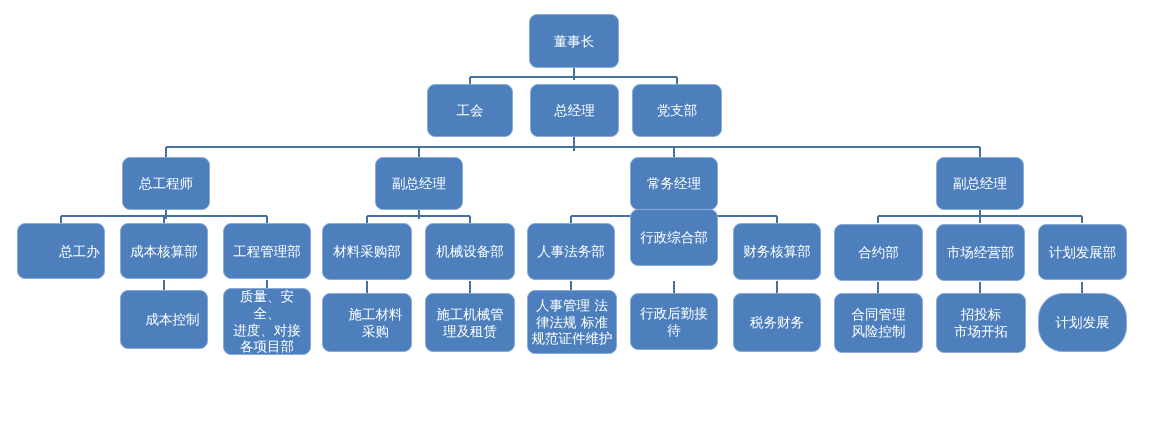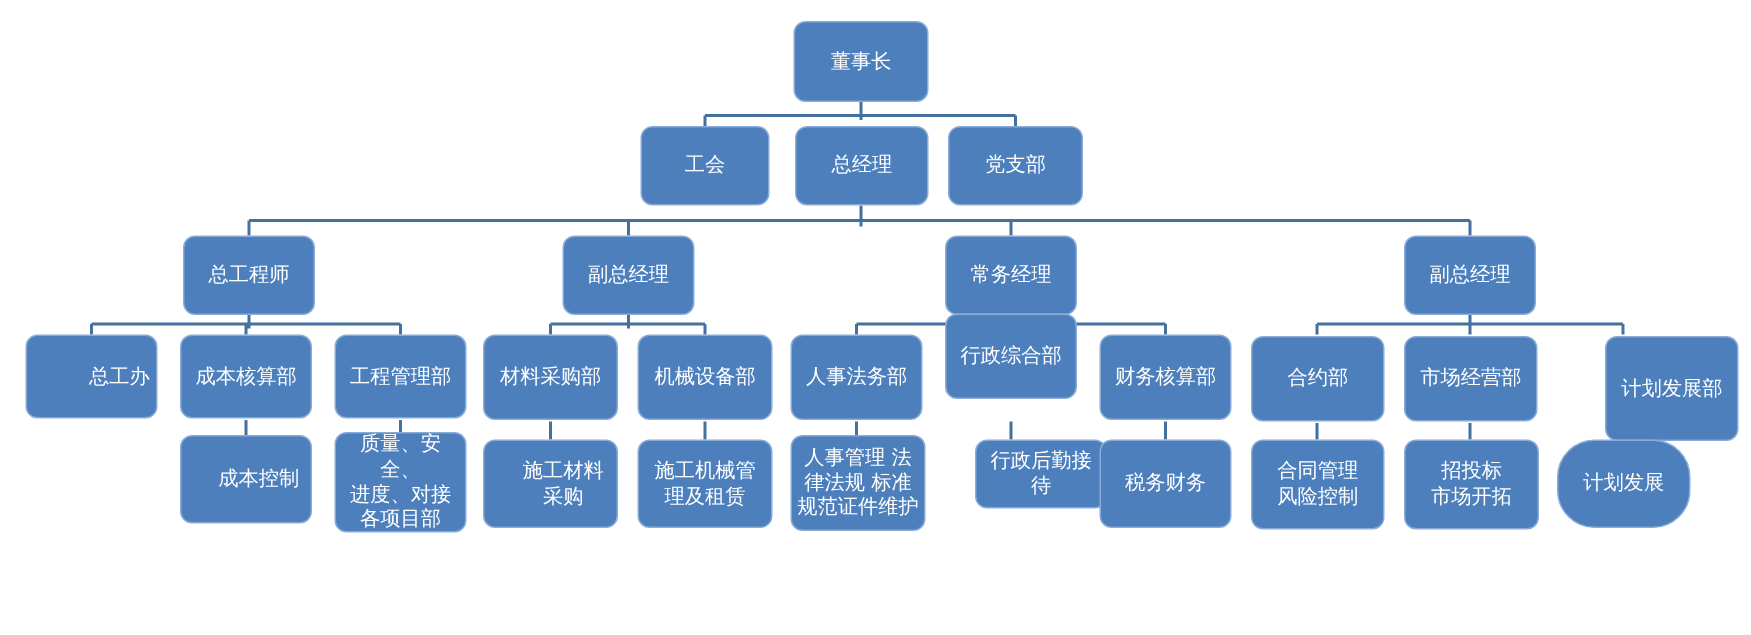--- a/index.html
+++ b/index.html
@@ -77,34 +77,34 @@
   <div class="node" style="left:17px; top:223px; width:88px; height:56px;padding-left:40px;">总工办</div>
   <div class="node" style="left:120px; top:223px; width:88px; height:56px;">成本核算部</div>
   <div class="node" style="left:223px; top:223px; width:88px; height:56px;">工程管理部</div>
   <div class="node" style="left:322px; top:223px; width:90px; height:57px;">材料采购部</div>
   <div class="node" style="left:425px; top:223px; width:90px; height:57px;">机械设备部</div>
   <div class="node" style="left:527px; top:223px; width:88px; height:57px;">人事法务部</div>
   <div class="node" style="left:630px; top:209px; width:88px; height:57px;">行政综合部</div>
   <div class="node" style="left:733px; top:223px; width:88px; height:57px;">财务核算部</div>
   <div class="node" style="left:834px; top:224px; width:89px; height:57px;text-align:right;">合约部</div>
   <div class="node" style="left:936px; top:224px; width:89px; height:57px;">市场经营部</div>
-  <div class="node" style="left:1038px; top:224px; width:89px; height:70px;margin-left:32px;">计划发展部</div>
+  <div class="node" style="left:1038px; top:224px; width:89px; height:56px;">计划发展部</div>
 
   <div class="node" style="left:120px; top:290px; width:88px; height:59px;padding-left:20px;">成本控制</div>
   <div class="node" style="left:223px; top:288px; width:88px; height:67px;">质量、安全、
 进度、对接
 各项目部</div>
   <div class="node" style="left:322px; top:293px; width:90px; height:59px;padding-left:20px;">施工材料
 采购</div>
   <div class="node" style="left:425px; top:293px; width:90px; height:59px;">施工机械管
 理及租赁</div>
   <div class="node" style="left:527px; top:290px; width:90px; height:64px;">人事管理 法
 律法规 标准
 规范证件维护</div>
-  <div class="node" style="left:630px; top:293px; width:88px; height:46px;margin-left:20px;">行政后勤接
+  <div class="node" style="left:630px; top:293px; width:88px; height:57px;">行政后勤接
 待</div>
   <div class="node" style="left:733px; top:293px; width:88px; height:59px;">税务财务</div>
   <div class="node" style="left:834px; top:293px; width:89px; height:60px;">合同管理
 风险控制</div>
   <div class="node" style="left:936px; top:293px; width:90px; height:60px;">招投标
 市场开拓</div>
   <div class="node" style="left:1038px; top:293px; width:89px; height:59px;border-radius:25px;">计划发展</div>
 
 </div>
 

